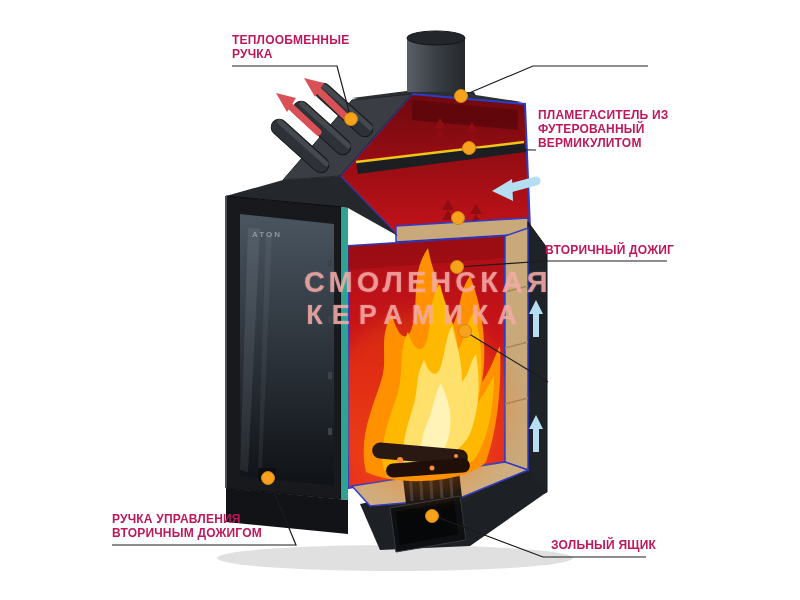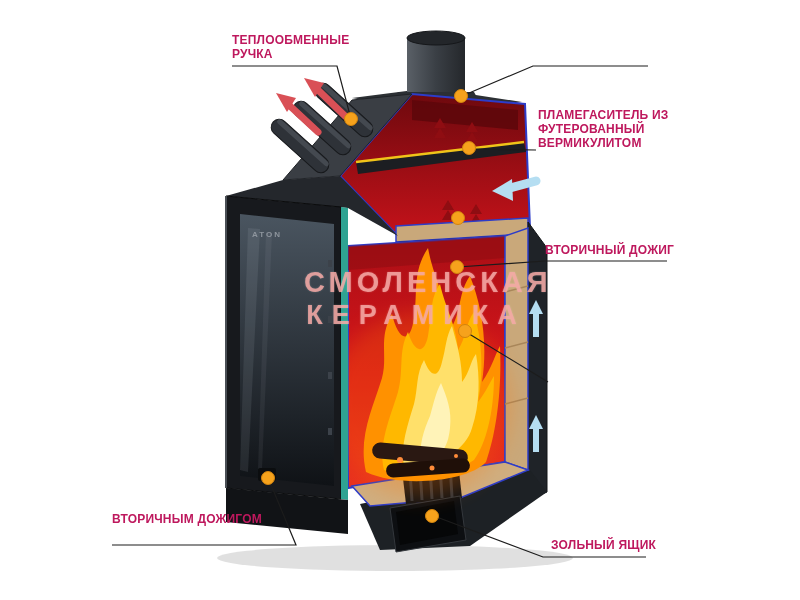--- a/index.html
+++ b/index.html
@@ -252,16 +252,17 @@
 <div class="label" style="left:545px;top:243px">
   <div>ВТОРИЧНЫЙ ДОЖИГ</div>
 </div>
 
 
 <div class="label" style="left:551px;top:538px">
   <div>ЗОЛЬНЫЙ ЯЩИК</div>
 </div>
 
 <div class="label" style="left:112px;top:512px">
+  <div>РУЧКА УПРАВЛЕНИЯ</div>
   <div>ВТОРИЧНЫМ ДОЖИГОМ</div>
 </div>
 
 </div>
 
 </body></html>

